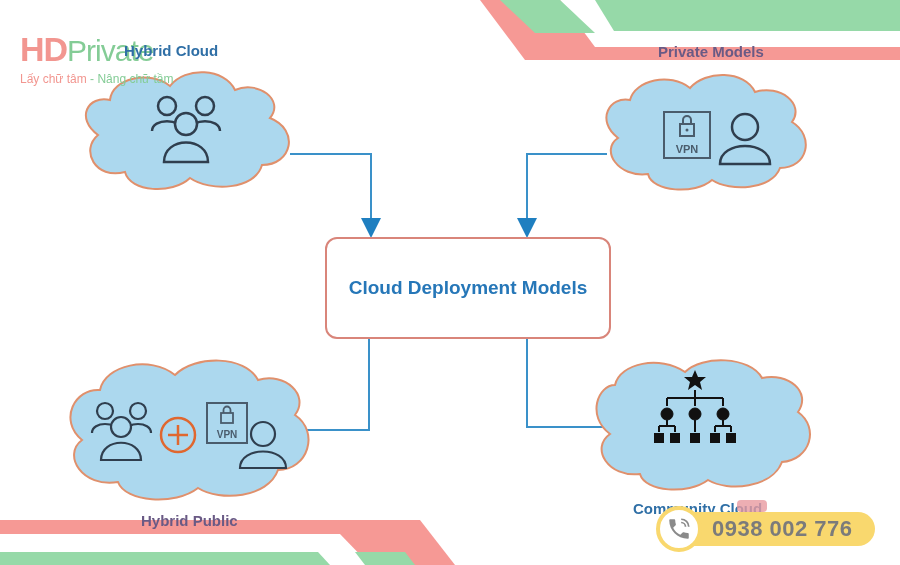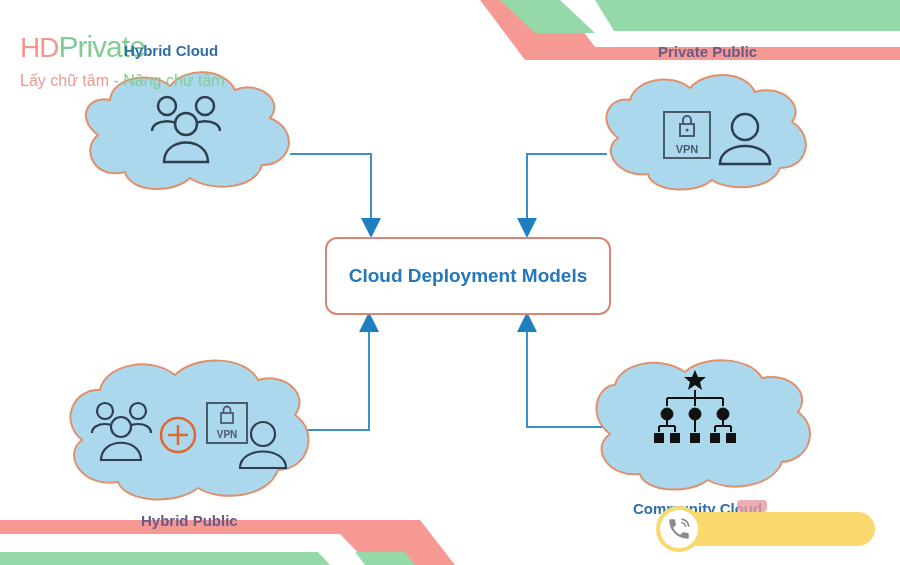--- a/index.html
+++ b/index.html
@@ -1,25 +1,25 @@
 <!DOCTYPE html>
 <html><head>
 <meta charset="utf-8">
 <style>
   html, body { margin:0; padding:0; }
   body { width:900px; height:565px; position:relative; overflow:hidden; background:#ffffff; font-family:"Liberation Sans", sans-serif; }
   svg.bg { position:absolute; left:0; top:0; }
   .label { position:absolute; font-weight:bold; font-size:15px; color:#2f6fa6; font-family:"Liberation Sans", sans-serif; white-space:nowrap; }
   .label.muted { color:#6a5a85; }
-  .center-box { position:absolute; left:325px; top:237px; width:286px; height:78px; border:2px solid #d9857a; border-radius:12px; background:#fff; box-sizing:border-box; display:flex; align-items:center; justify-content:center; }
+  .center-box { position:absolute; left:325px; top:237px; width:286px; height:102px; border:2px solid #d9857a; border-radius:12px; background:#fff; box-sizing:border-box; display:flex; align-items:center; justify-content:center; }
   .center-box span { font-size:19px; font-weight:bold; color:#2677b8; }
   .logo { position:absolute; left:20px; top:30px; }
-  .logo .hd { font-size:28px; color:#f29690; font-weight:normal; letter-spacing:-1px; }
+  .logo .hd { font-size:34px; color:#f29690; font-weight:bold; letter-spacing:-1px; }
   .logo .ag { font-size:30px; color:#84cc96; letter-spacing:-1px; }
-  .logo .tag { position:absolute; left:0; top:42px; font-size:16px; white-space:nowrap;text-align:right; }
+  .logo .tag { position:absolute; left:0; top:42px; font-size:12px; white-space:nowrap;text-align:right; }
   .logo .tag .a { color:#f29690; }
   .logo .tag .b { color:#84cc96; }
   .phone { position:absolute; left:660px; top:512px; width:215px; height:34px; background:#f9d86e; border-radius:17px; }
   .phone .num { position:absolute; left:52px; top:4px; font-size:22px; font-weight:bold; color:#7b7b7b; letter-spacing:0.5px; }
   .phone .circle { position:absolute; left:-4px; top:-6px; width:46px; height:46px; border-radius:50%; background:#fff; border:4px solid #f9d86e; box-sizing:border-box; display:flex; align-items:center; justify-content:center; }
   .contact-pill { position:absolute; left:737px; top:500px; width:30px; height:12px; background:#e99aa0; border-radius:4px; opacity:0.8; }
 </style>
 </head>
 <body>
 
@@ -115,30 +115,31 @@
 </svg>
 
 <div class="logo">
   <span class="hd">HD</span><span class="ag">Private</span>
   <div class="tag">
     <span class="a">Lấy chữ tâm</span><span class="b"> - </span><span class="b">Nâng chữ tầm</span>
   </div>
 </div>
 
 <div class="label" style="left:124px; top:42px;">Hybrid Cloud</div>
-<div class="label muted" style="left:658px; top:43px;">Private Public</div>
+<div class="label muted" style="left:658px; top:43px;">Private Models</div>
 <div class="label muted" style="left:141px; top:512px;">Hybrid Public</div>
 <div class="label" style="left:633px; top:500px;">Community Cloud</div>
 
 <div class="center-box">
   <span>Cloud Deployment Models</span>
 </div>
 
 <div class="contact-pill"></div>
 
 <div class="phone">
   <div class="circle">
     <svg width="26" height="26" viewBox="0 0 24 24">
       <path d="M6.6,10.8 C8,13.6 10.4,16 13.2,17.4 L15.4,15.2 C15.7,14.9 16.1,14.8 16.4,15 C17.5,15.4 18.7,15.6 20,15.6 C20.6,15.6 21,16 21,16.6 L21,20 C21,20.6 20.6,21 20,21 C10.6,21 3,13.4 3,4 C3,3.4 3.4,3 4,3 L7.5,3 C8.1,3 8.5,3.4 8.5,4 C8.5,5.3 8.7,6.5 9.1,7.6 C9.2,7.9 9.1,8.3 8.9,8.6 Z" fill="#8a8a8a"></path>
       <path d="M14,3 a7,7 0 0 1 7,7 M14,6 a4,4 0 0 1 4,4" fill="none" stroke="#8a8a8a" stroke-width="1.6"></path>
     </svg>
   </div>
+  <span class="num">0938 002 776</span>
 </div>
 
 </body></html>

